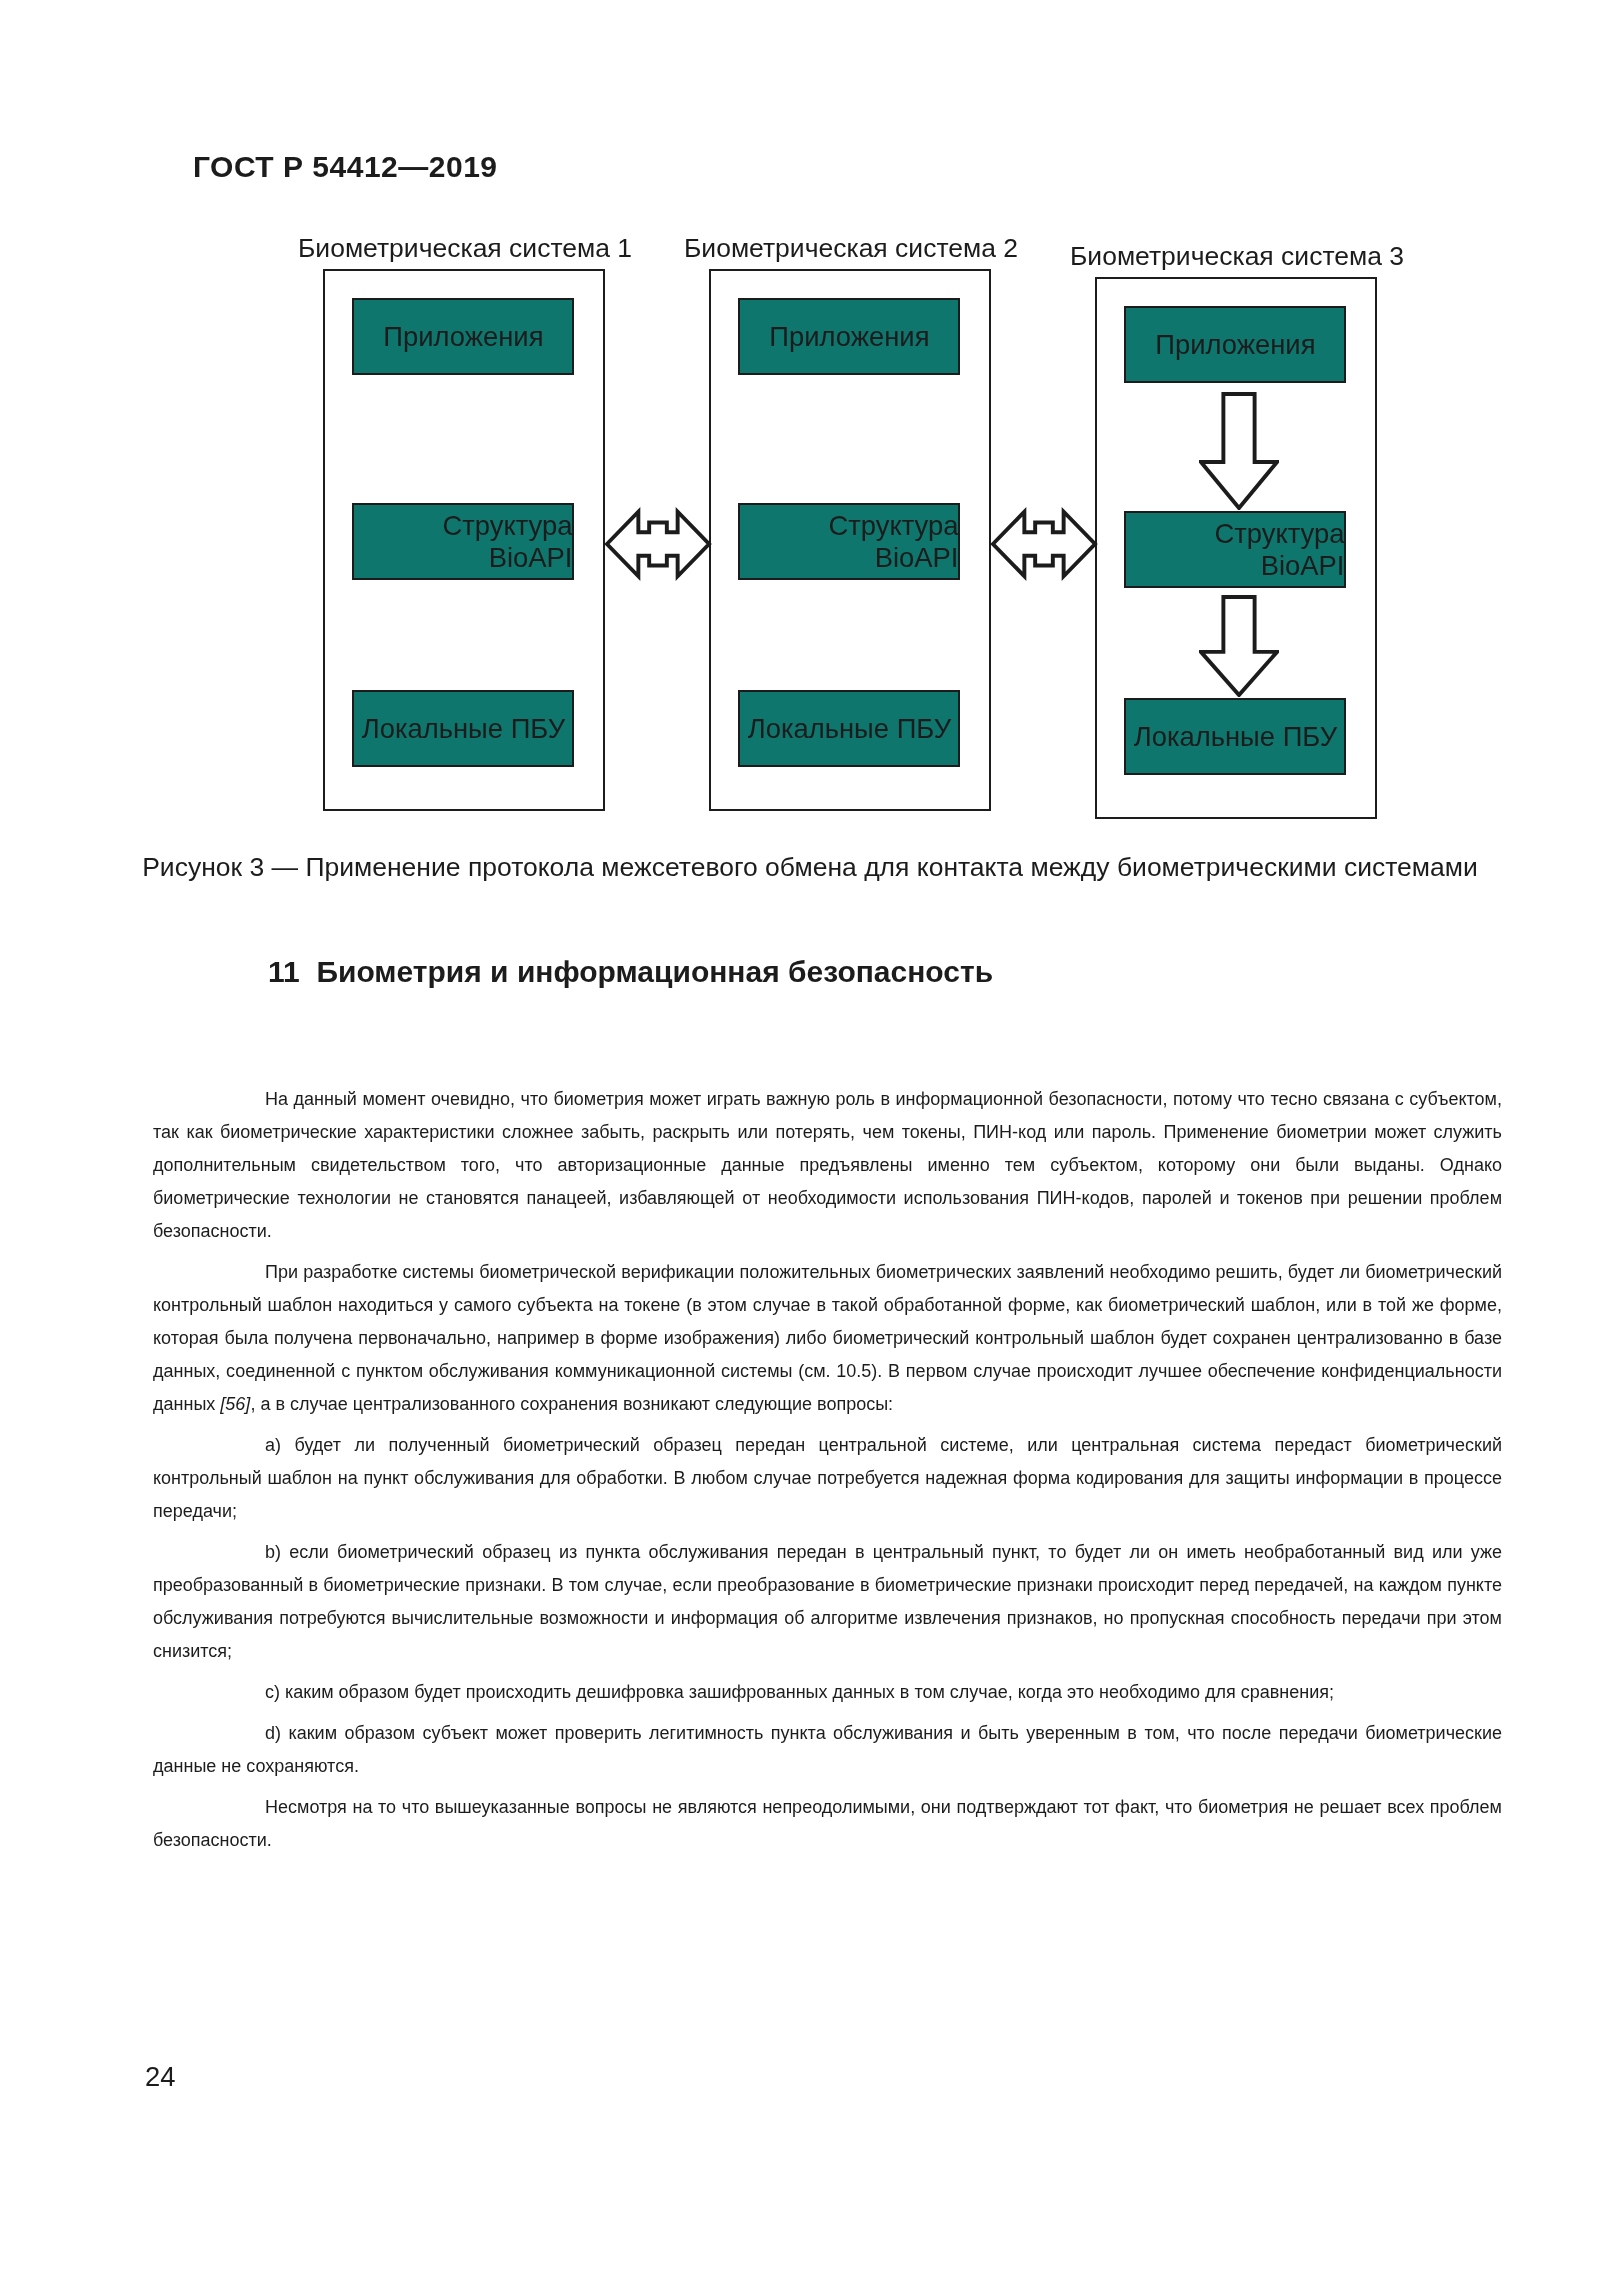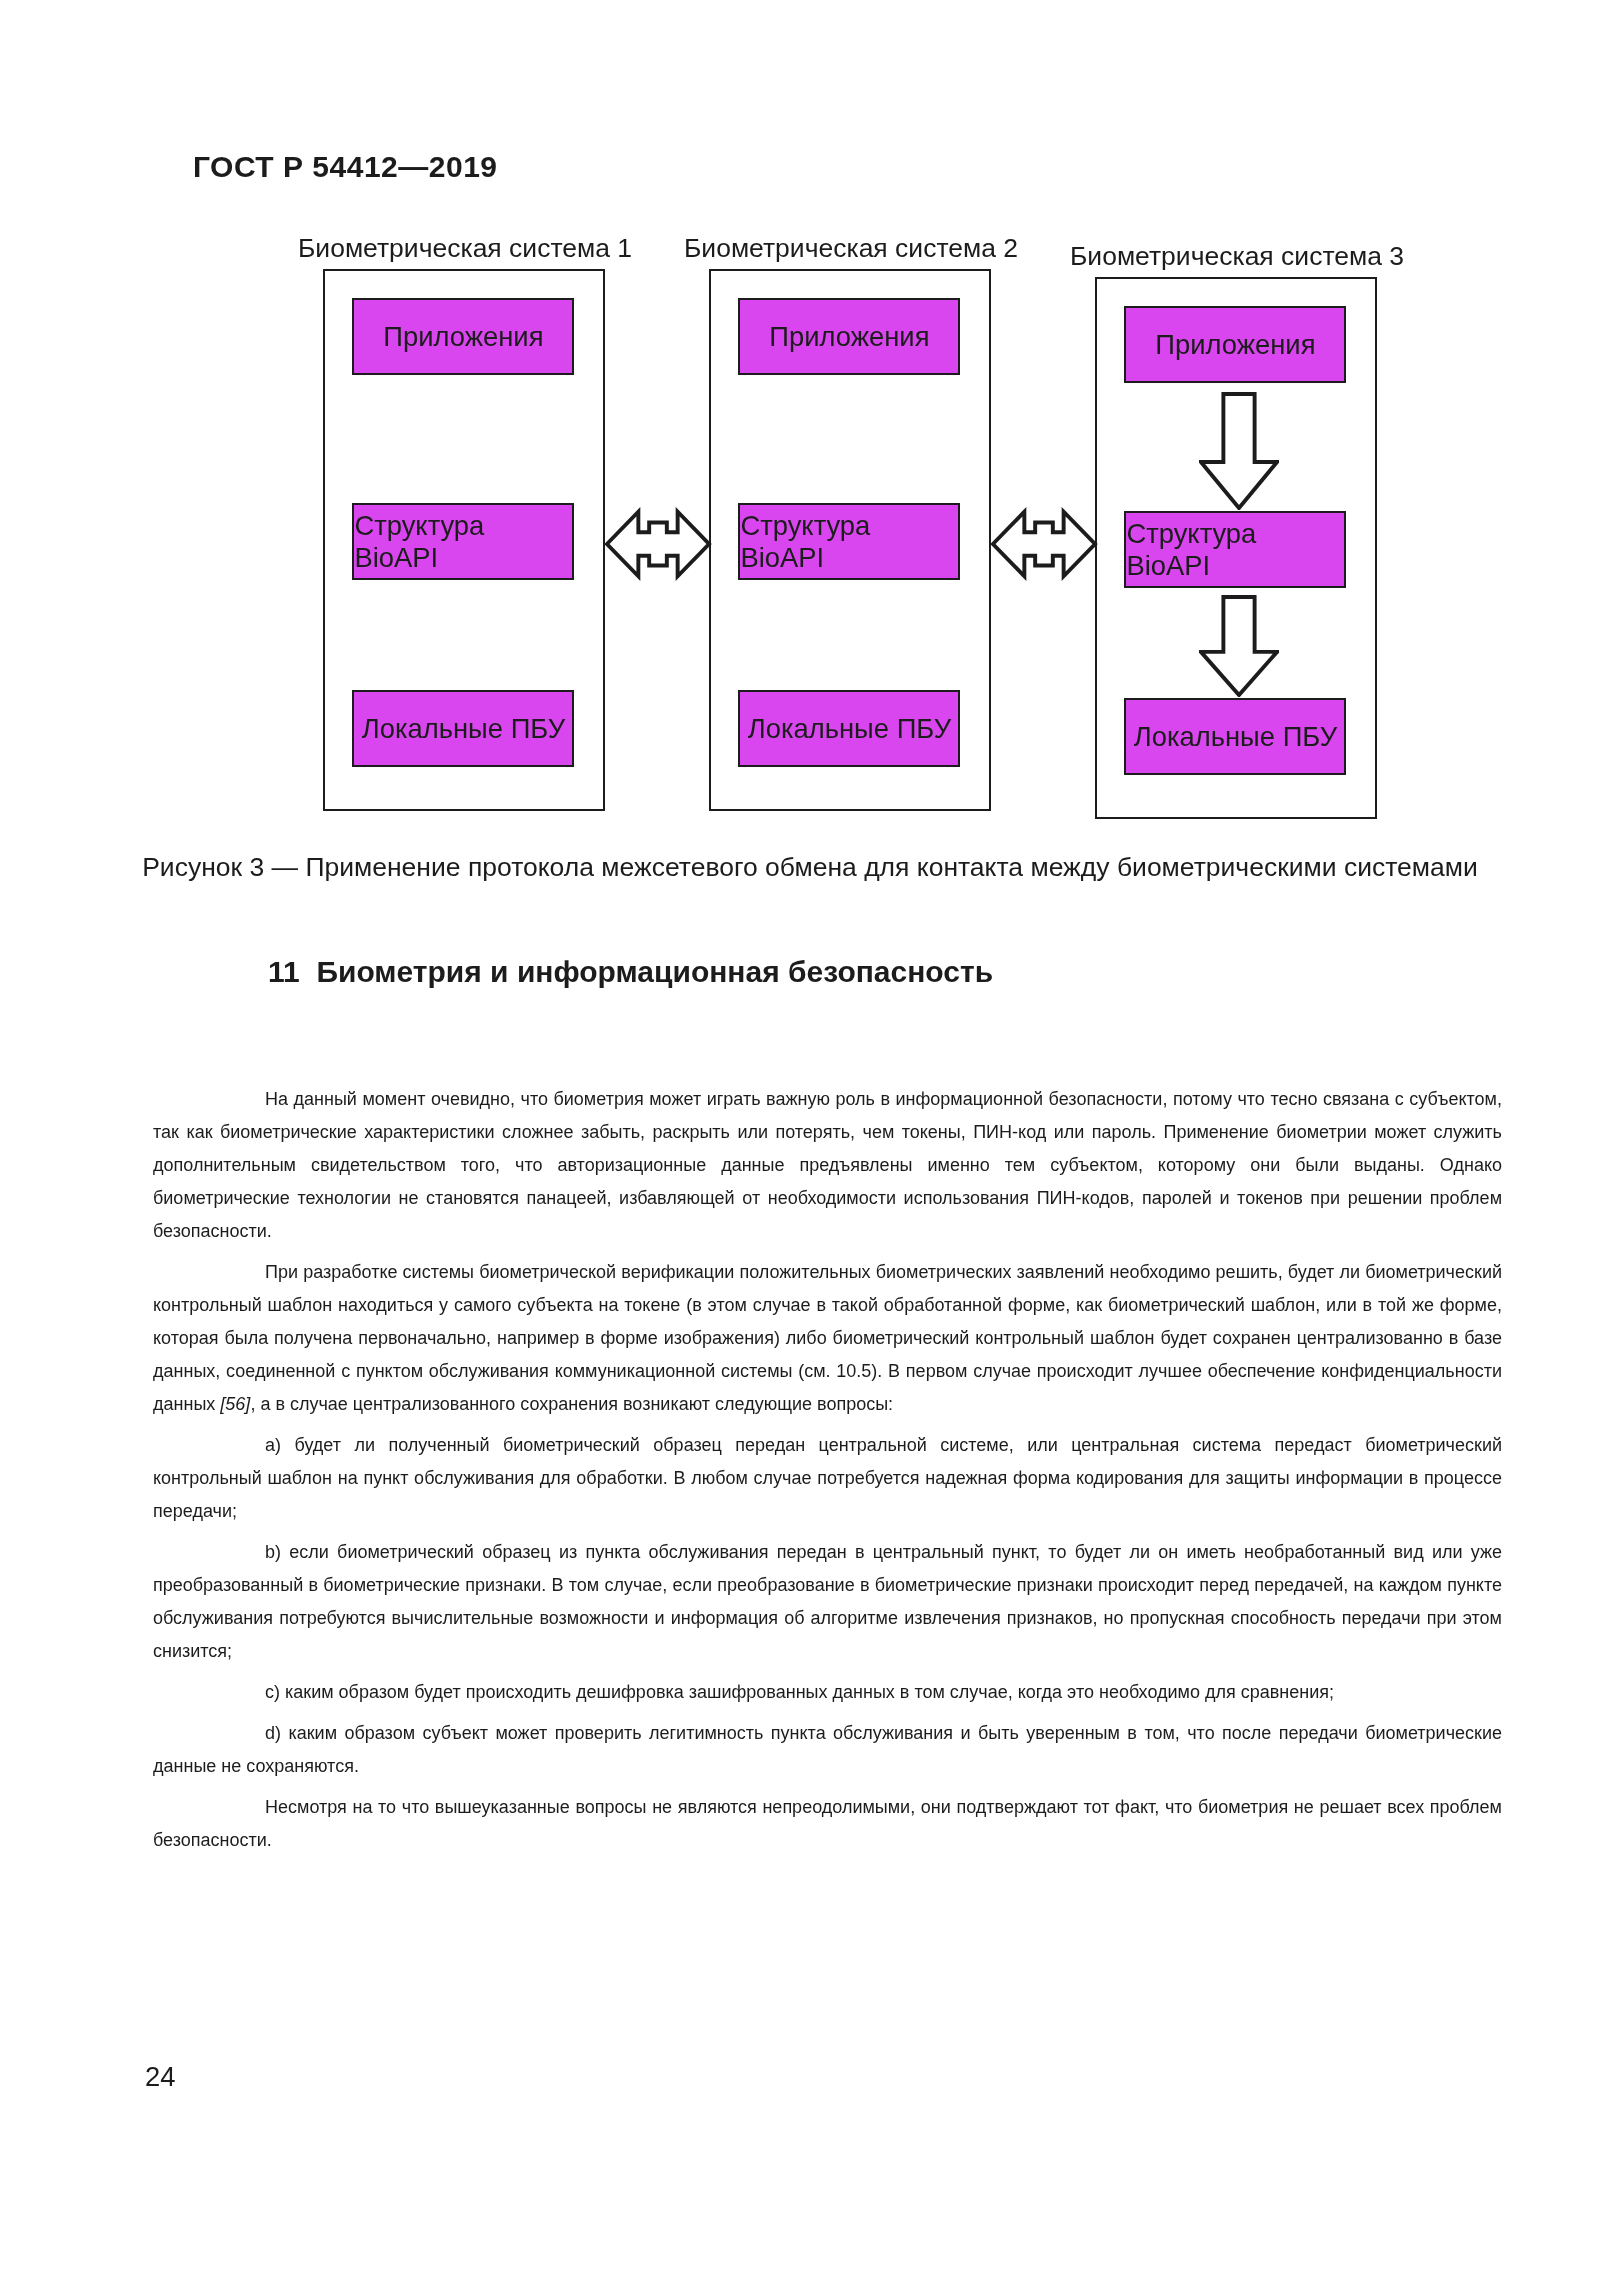--- a/index.html
+++ b/index.html
@@ -22,23 +22,23 @@
   .sys-title{
     position:absolute;top:0;left:-39px;right:-39px;
     text-align:center;font-size:26.5px;white-space:nowrap;
   }
   .sys-box{
     position:absolute;top:36px;left:0;width:278px;height:538px;
     border:2.9px solid #1c1c1c;background:#fff;
   }
   .inner-box{
     position:absolute;left:27.4px;width:218px;height:73px;
-    border:2.9px solid #1c1c1c;background:#d946ef;
+    border:2.9px solid #1c1c1c;background:#0f766e;
     display:flex;align-items:center;justify-content:center;
-    font-size:27.4px;text-align:left;
+    font-size:27.4px;text-align:right;
   }
   .box-app{top:27.4px;}
   .box-bioapi{top:232px;}
   .box-pbu{top:419px;}
   .h-arrow{position:absolute;top:268px;width:108px;height:86px;}
   .h-arrow.a1{left:281px;}
   .h-arrow.a2{left:667px;}
   .v-arrow{position:absolute;left:102px;width:80px;}
   .v-arrow.va1{top:113px;height:118px;}
   .v-arrow.va2{top:316px;height:102px;}

